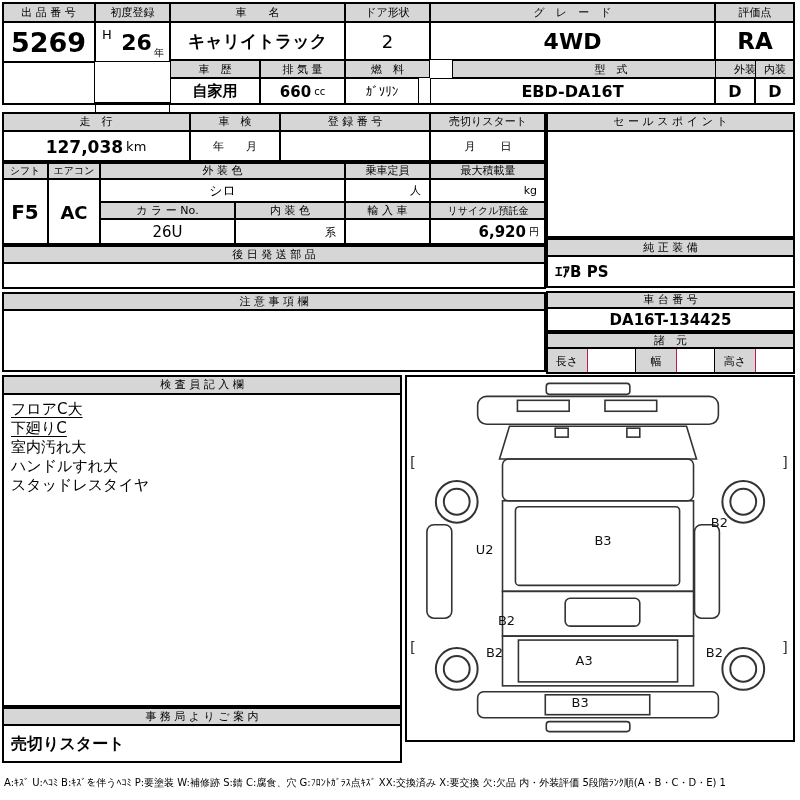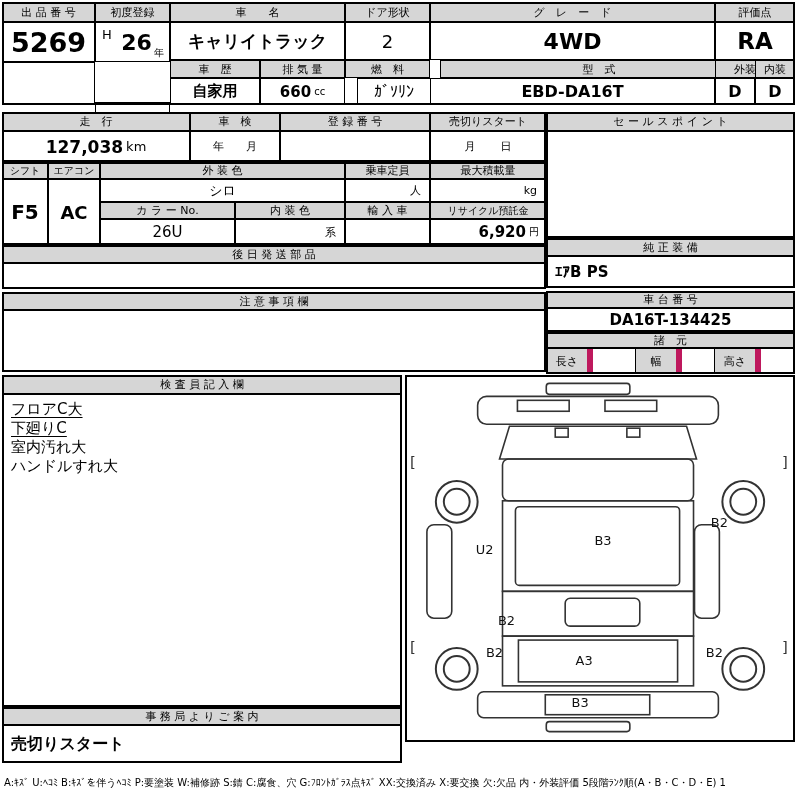--- a/index.html
+++ b/index.html
@@ -8,21 +8,21 @@
   .h{background:#d6d6d6;font-size:11px;}
   .blk{position:absolute;border:2px solid #000;box-sizing:border-box;pointer-events:none;background:transparent;z-index:4;}
   .rel{position:relative;}
   .left{justify-content:flex-start;}
   .right{justify-content:flex-end;}
   .notes{flex-direction:column;align-items:flex-start;justify-content:flex-start;padding-top:5px;}
   .note{font-size:15px;line-height:19px;padding-left:8px;}
   .note.u{text-decoration:underline;text-underline-offset:3px;}
   .unit{font-size:10px;margin-left:3px;}
   .spec{justify-content:flex-start;padding:0;}
-  .speclbl{background:#d6d6d6;border-right:6px solid #be185d;width:40px;height:100%;display:flex;align-items:center;justify-content:center;font-size:11px;}
+  .speclbl{background:#d6d6d6;border-right:1px solid #be185d;width:40px;height:100%;display:flex;align-items:center;justify-content:center;font-size:11px;}
   .legend{position:absolute;left:4px;top:776px;width:792px;font-size:10px;white-space:nowrap;overflow:hidden;}
   svg text{font-family:"DejaVu Sans","Liberation Sans",sans-serif;}
 </style>
 </head>
 <body>
 
 <div class="c h" style="left:2px;top:2px;width:93px;height:20px;">出 品 番 号</div>
 <div class="c" style="left:2px;top:22px;width:93px;height:40px;font-size:27px;font-weight:bold;">5269</div>
 <div class="c" style="left:2px;top:62px;width:93px;height:43px;"></div>
 
@@ -52,23 +52,23 @@
 <div class="c h" style="left:170px;top:60px;width:90px;height:18px;">車　歴</div>
 <div class="c" style="left:170px;top:78px;width:90px;height:27px;font-size:15px;font-weight:bold;">自家用</div>
 
 <div class="c h" style="left:260px;top:60px;width:85px;height:18px;">排 気 量</div>
 <div class="c" style="left:260px;top:78px;width:85px;height:27px;">
   <span style="font-size:15px;font-weight:bold;">660</span>
   <span class="unit">cc</span>
 </div>
 
 <div class="c h" style="left:345px;top:60px;width:85px;height:18px;">燃　料</div>
-<div class="c" style="left:345px;top:78px;width:74px;height:27px;font-size:16px;margin-left:12px;">ｶﾞｿﾘﾝ</div>
-
-<div class="c h" style="left:440px;top:60px;width:318px;height:18px;">型　式</div>
+<div class="c" style="left:345px;top:78px;width:74px;height:27px;font-size:13px;">ｶﾞｿﾘﾝ</div>
+
+<div class="c h" style="left:452px;top:60px;width:318px;height:18px;">型　式</div>
 <div class="c" style="left:430px;top:78px;width:285px;height:27px;font-size:16px;font-weight:bold;">EBD-DA16T</div>
 
 <div class="c h" style="left:715px;top:60px;width:60px;height:18px;">外装</div>
 <div class="c h" style="left:755px;top:60px;width:40px;height:18px;">内装</div>
 <div class="c" style="left:715px;top:78px;width:40px;height:27px;font-size:16px;font-weight:bold;">D</div>
 <div class="c" style="left:755px;top:78px;width:40px;height:27px;font-size:16px;font-weight:bold;">D</div>
 <div class="blk" style="left:2px;top:2px;width:793px;height:103px;"></div>
 
 <div class="c h" style="left:2px;top:112px;width:188px;height:19px;">走　行</div>
 <div class="c" style="left:2px;top:131px;width:188px;height:31px;">
@@ -144,20 +144,21 @@
   <span class="speclbl">高さ</span>
 </div>
 <div class="blk" style="left:546px;top:332px;width:249px;height:42px;"></div>
 
 <div class="c h" style="left:2px;top:375px;width:400px;height:19px;">検 査 員 記 入 欄</div>
 <div class="c notes" style="left:2px;top:394px;width:400px;height:313px;">
   <div class="note u">フロアC大</div>
   <div class="note u">下廻りC</div>
   <div class="note">室内汚れ大</div>
   <div class="note">ハンドルすれ大</div>
+  <div class="note">スタッドレスタイヤ</div>
 </div>
 <div class="blk" style="left:2px;top:375px;width:400px;height:332px;"></div>
 
 <div class="c h" style="left:2px;top:707px;width:400px;height:18px;">事 務 局 よ り ご 案 内</div>
 <div class="c left" style="left:2px;top:725px;width:400px;height:38px;font-size:16px;font-weight:bold;padding-left:8px;">売切りスタート</div>
 <div class="blk" style="left:2px;top:707px;width:400px;height:56px;"></div>
 
 <div class="c" style="left:405px;top:375px;width:390px;height:367px;"></div>
 <svg style="position:absolute;left:407px;top:377px;z-index:5;" width="386" height="363" viewBox="0 0 388 364">
   <g fill="none" stroke="#333" stroke-width="1.6">

